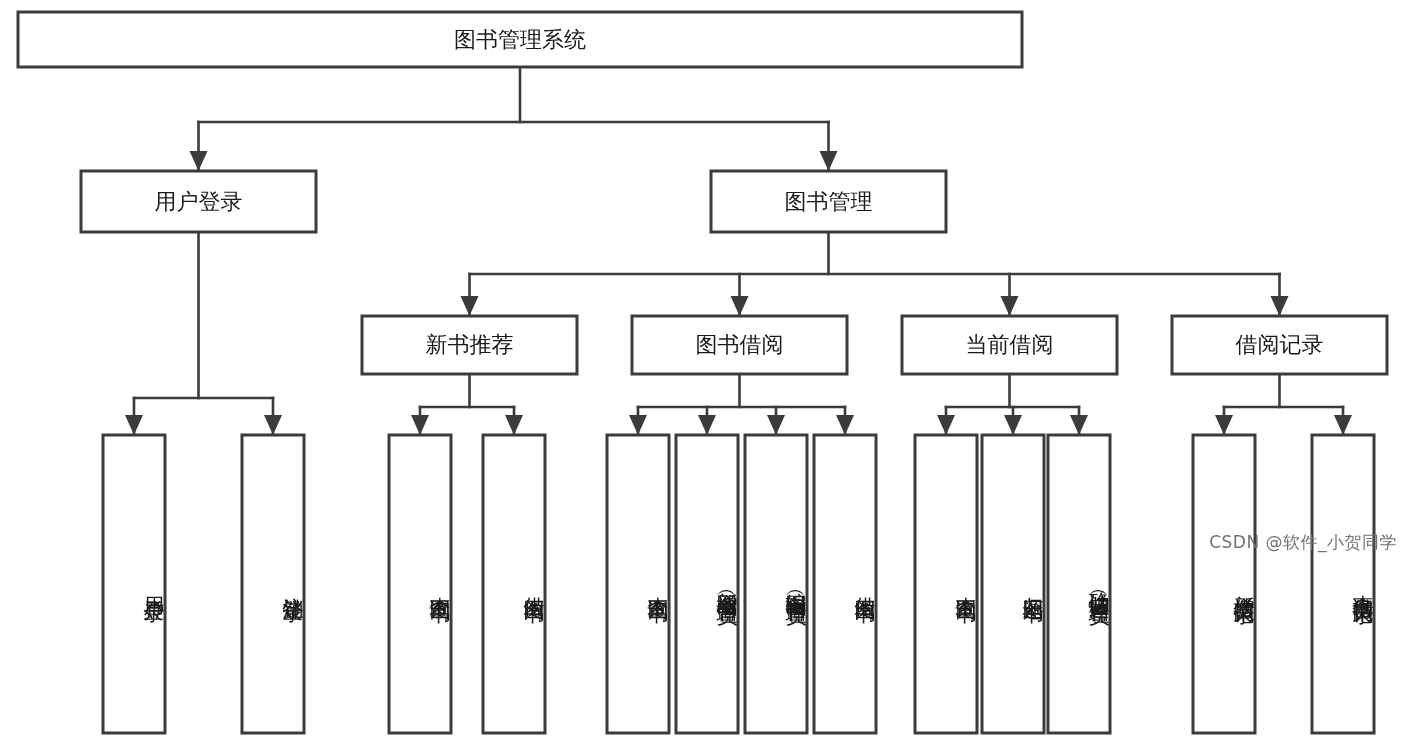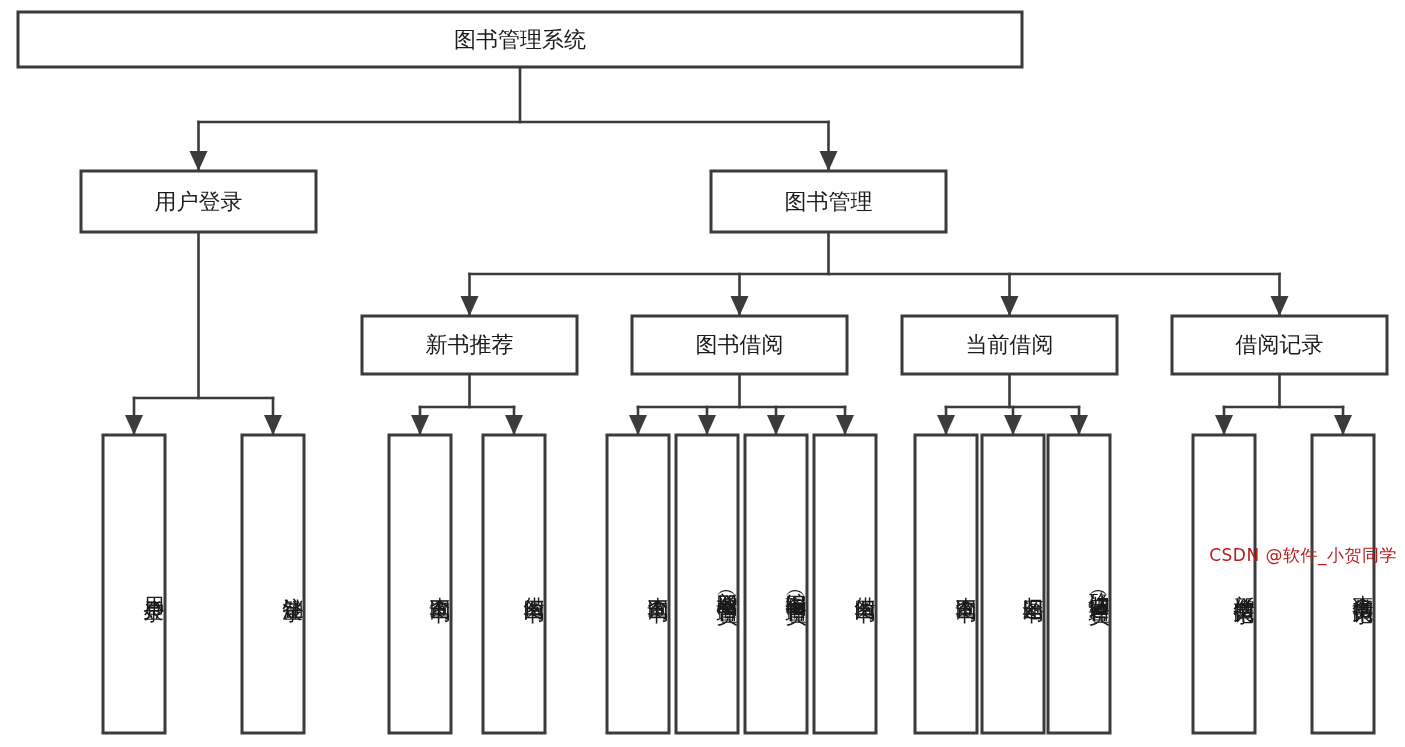--- a/index.html
+++ b/index.html
@@ -56,24 +56,24 @@
     line-height: 1.05;
     letter-spacing: 2px;
     color: #1a1a1a;
     text-align: center;
     white-space: nowrap;
     pointer-events: none;
   }
   .watermark {
     position: absolute;
     right: 8px;
-    bottom: 3px;
+    bottom: 16px;
     font-family: "DejaVu Sans", "Liberation Sans", sans-serif;
     font-size: 17px;
-    color: #b91c1c;
+    color: #737373;
     letter-spacing: 0.5px;
     white-space: nowrap;
   }
 </style>
 </head>
 <body>
 
 <div id="diagram-root">
   <svg class="diagram-canvas" viewBox="0 0 1405 747" xmlns="http://www.w3.org/2000/svg">
     <g id="edge-layer">

